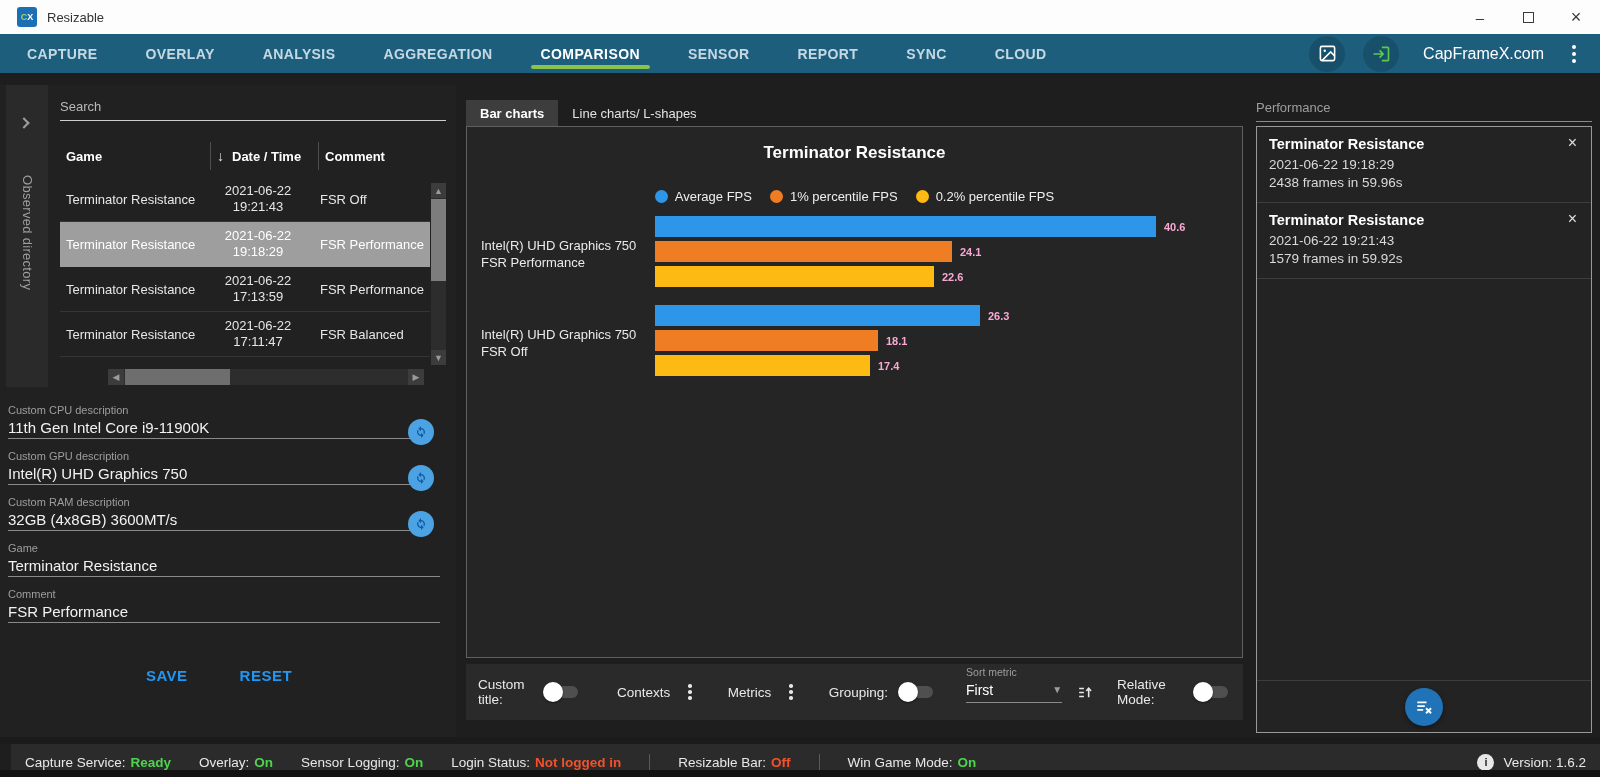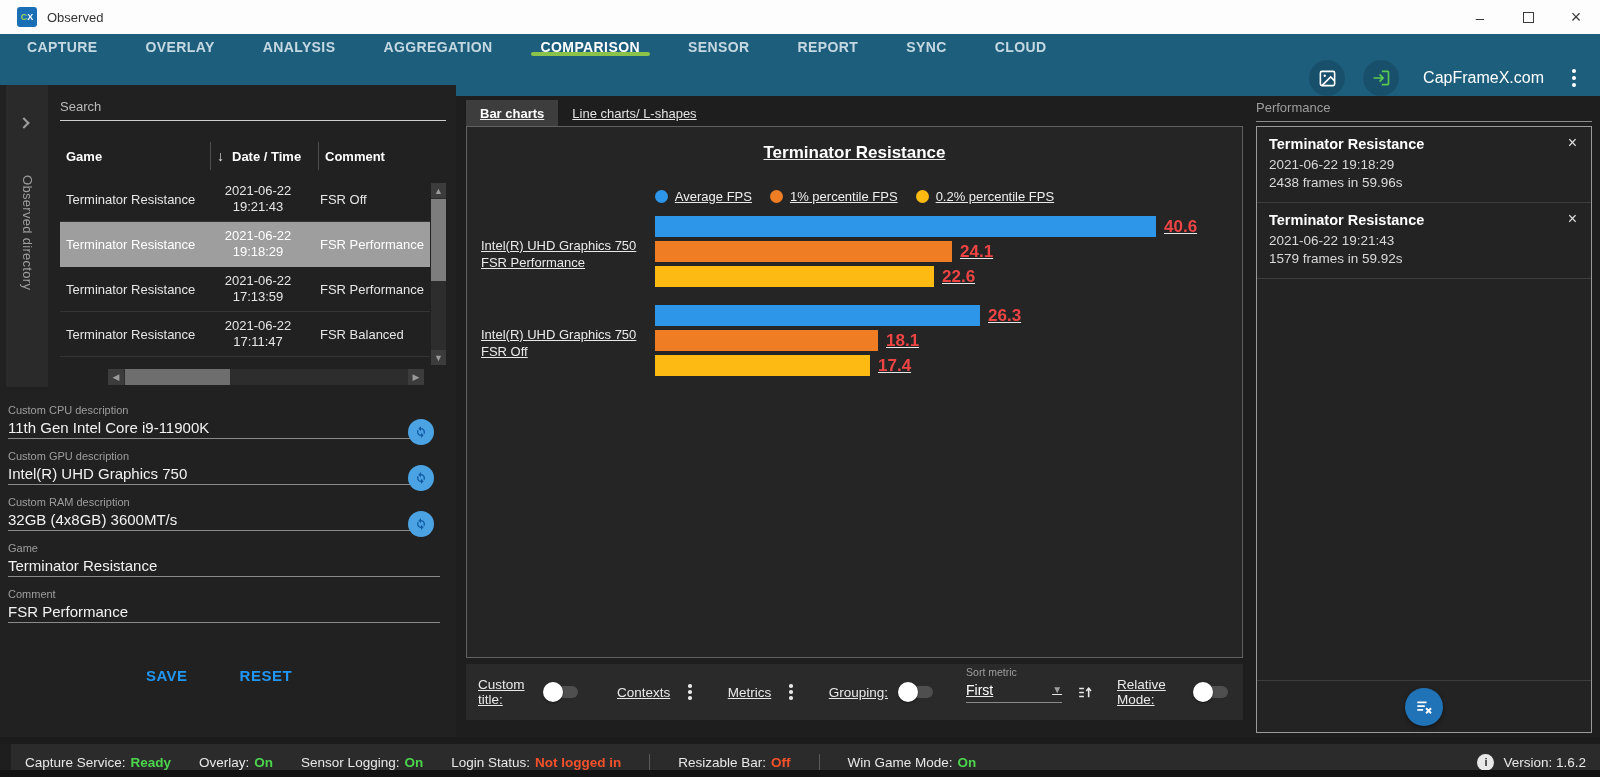--- a/index.html
+++ b/index.html
@@ -12,21 +12,21 @@
   
   .titlebar { position:absolute; top:0; left:0; right:0; height:34px; background:#fdfdfd; display:flex; align-items:center; }
   .app-logo { width:20px; height:20px; margin-left:17px; border-radius:3px; background:#1a6fb5;
               display:flex; align-items:center; justify-content:center; font-size:9px; font-weight:bold; }
   .app-logo .c { color:#9fd65a; } .app-logo .x { color:#fff; }
   .app-title { margin-left:10px; font-size:13px; color:#333; }
   .win-controls { margin-left:auto; display:flex; height:100%; }
   .win-btn { width:48px; height:100%; display:flex; align-items:center; justify-content:center; color:#3a3a3a; font-size:15px; }
   .win-max-box { width:11px; height:11px; border:1px solid #3a3a3a; }
   
-  .navbar { position:absolute; top:34px; left:0; right:0; height:62px; background:#1d5e7d; display:flex; padding-left:25px;flex-direction:column; }
+  .navbar { position:absolute; top:34px; left:0; right:0; height:39px; background:#1d5e7d; display:flex; padding-left:25px; }
   .nav-item { position:relative; height:100%; display:flex; align-items:center; padding:0 2px; margin-right:44px;
               font-size:14px; font-weight:bold; letter-spacing:.4px; color:rgba(233,243,248,.82); cursor:pointer; }
   .nav-item.active { color:#fff; }
   .nav-item.active::after { content:""; position:absolute; left:-8px; right:-8px; bottom:4px; height:4px; background:#8bc34a; border-radius:2px; }
   .nav-right { margin-left:auto; display:flex; align-items:center; padding-right:18px; }
   .nav-icon-btn { width:36px; height:36px; border-radius:50%; background:rgba(0,0,0,.14); display:flex; align-items:center; justify-content:center; margin-right:18px; cursor:pointer; }
   .nav-brand { font-size:16px; color:#fff; margin:0 22px 0 6px; }
   .kebab { display:flex; flex-direction:column; gap:3px; padding:6px; cursor:pointer; }
   .kebab i { width:4px; height:4px; border-radius:50%; background:#fff; }
   
@@ -61,36 +61,36 @@
   
   .form-area { padding:17px 2px 17px 2px; }
   .field { position:relative; margin-bottom:11px; }
   .field .flabel { font-size:11px; color:#9e9e9e; margin-bottom:3px; }
   .field .fvalue { font-size:15px; color:#f2f2f2; height:20px; border-bottom:1px solid #8a8a8a; padding-bottom:6px; margin-right:6px; }
   .field.with-icon .fvalue { margin-right:36px; }
   .refresh-btn { position:absolute; right:12px; top:15px; width:26px; height:26px; border-radius:50%; background:#4ba3e3; display:flex; align-items:center; justify-content:center; cursor:pointer; }
   .form-buttons { display:flex; justify-content:center; gap:52px; margin-top:16px; padding-right:16px; }
   .text-btn { color:#2196f3; font-size:15px; font-weight:bold; letter-spacing:.5px; background:none; border:none; cursor:pointer; font-family:inherit; }
   
-  .main-col { flex:1; display:flex; flex-direction:column; margin:0 7px 0 10px;text-decoration:underline; }
+  .main-col { flex:1; display:flex; flex-direction:column; margin:0 7px 0 10px; }
   .tabs { display:flex; margin-top:15px; height:26px; }
   .tab { padding:0 14px; display:flex; align-items:center; font-size:13px; color:#e3e3e3; cursor:pointer; }
   .tab.active { background:#3d3d3d; color:#fff; font-weight:bold; }
   .chart-panel { flex:1; background:#252526; border:1px solid #606060; position:relative; }
   .chart-title { text-align:center; margin-top:16px; font-size:17px; font-weight:bold; color:#fff; }
   .legend { display:flex; justify-content:center; gap:18px; margin-top:26px; }
   .legend-item { display:flex; align-items:center; font-size:13px; color:#eee; }
   .legend-dot { width:13px; height:13px; border-radius:50%; margin-right:7px; }
   .bar-groups { margin-top:12px; }
   .bar-group { display:flex; margin-bottom:14px; }
   .group-label { width:188px; flex:0 0 188px; padding-left:14px; display:flex; flex-direction:column; justify-content:center; font-size:13px; color:#eaeaea; line-height:17px; }
   .group-bars { flex:1; }
   .bar-row { display:flex; align-items:center; height:21px; margin-bottom:4px; }
   .bar { height:21px; }
-  .bar-value { font-size:17px; font-weight:bold; color:#ef4444; margin-left:8px; }
+  .bar-value { font-size:11px; font-weight:bold; color:#f9a8d4; margin-left:8px; }
   
   .controls-bar { height:56px; margin:6px 0 17px 0; background:#2a2a2b; display:flex; align-items:center; padding:0 12px; font-size:13.5px; color:#e9e9e9; }
   .ctrl-label { margin-right:10px; }
   .toggle { position:relative; width:38px; height:20px; margin-right:30px; cursor:pointer; flex:0 0 38px; }
   .toggle .track { position:absolute; left:7px; top:4px; width:28px; height:12px; border-radius:6px; background:#4f4f4f; }
   .toggle .knob { position:absolute; left:0; top:0; width:20px; height:20px; border-radius:50%; background:#fff; box-shadow:0 1px 2px rgba(0,0,0,.5); }
   .kebab-dark { display:flex; flex-direction:column; gap:2.5px; padding:5px 8px; margin-right:28px; cursor:pointer; }
   .kebab-dark i { width:3.5px; height:3.5px; border-radius:50%; background:#e6e6e6; }
   .sortmetric { position:relative; width:96px; margin-right:14px; flex:0 0 96px; }
   .sm-label { font-size:10.5px; color:#9e9e9e; position:absolute; top:-16px; left:0; }
@@ -122,21 +122,21 @@
 </head>
 <body>
 
 <div class="window">
 
   <div class="titlebar">
     <div class="app-logo">
         <span class="c">C</span>
         <span class="x">X</span>
       </div>
-    <div class="app-title">Observed</div>
+    <div class="app-title">Resizable</div>
     <div class="win-controls">
       <div class="win-btn">–</div>
       <div class="win-btn">
           <span class="win-max-box"></span>
         </div>
       <div class="win-btn" style="font-size:18px;">×</div>
     </div>
   </div>
 
   <div class="navbar">

